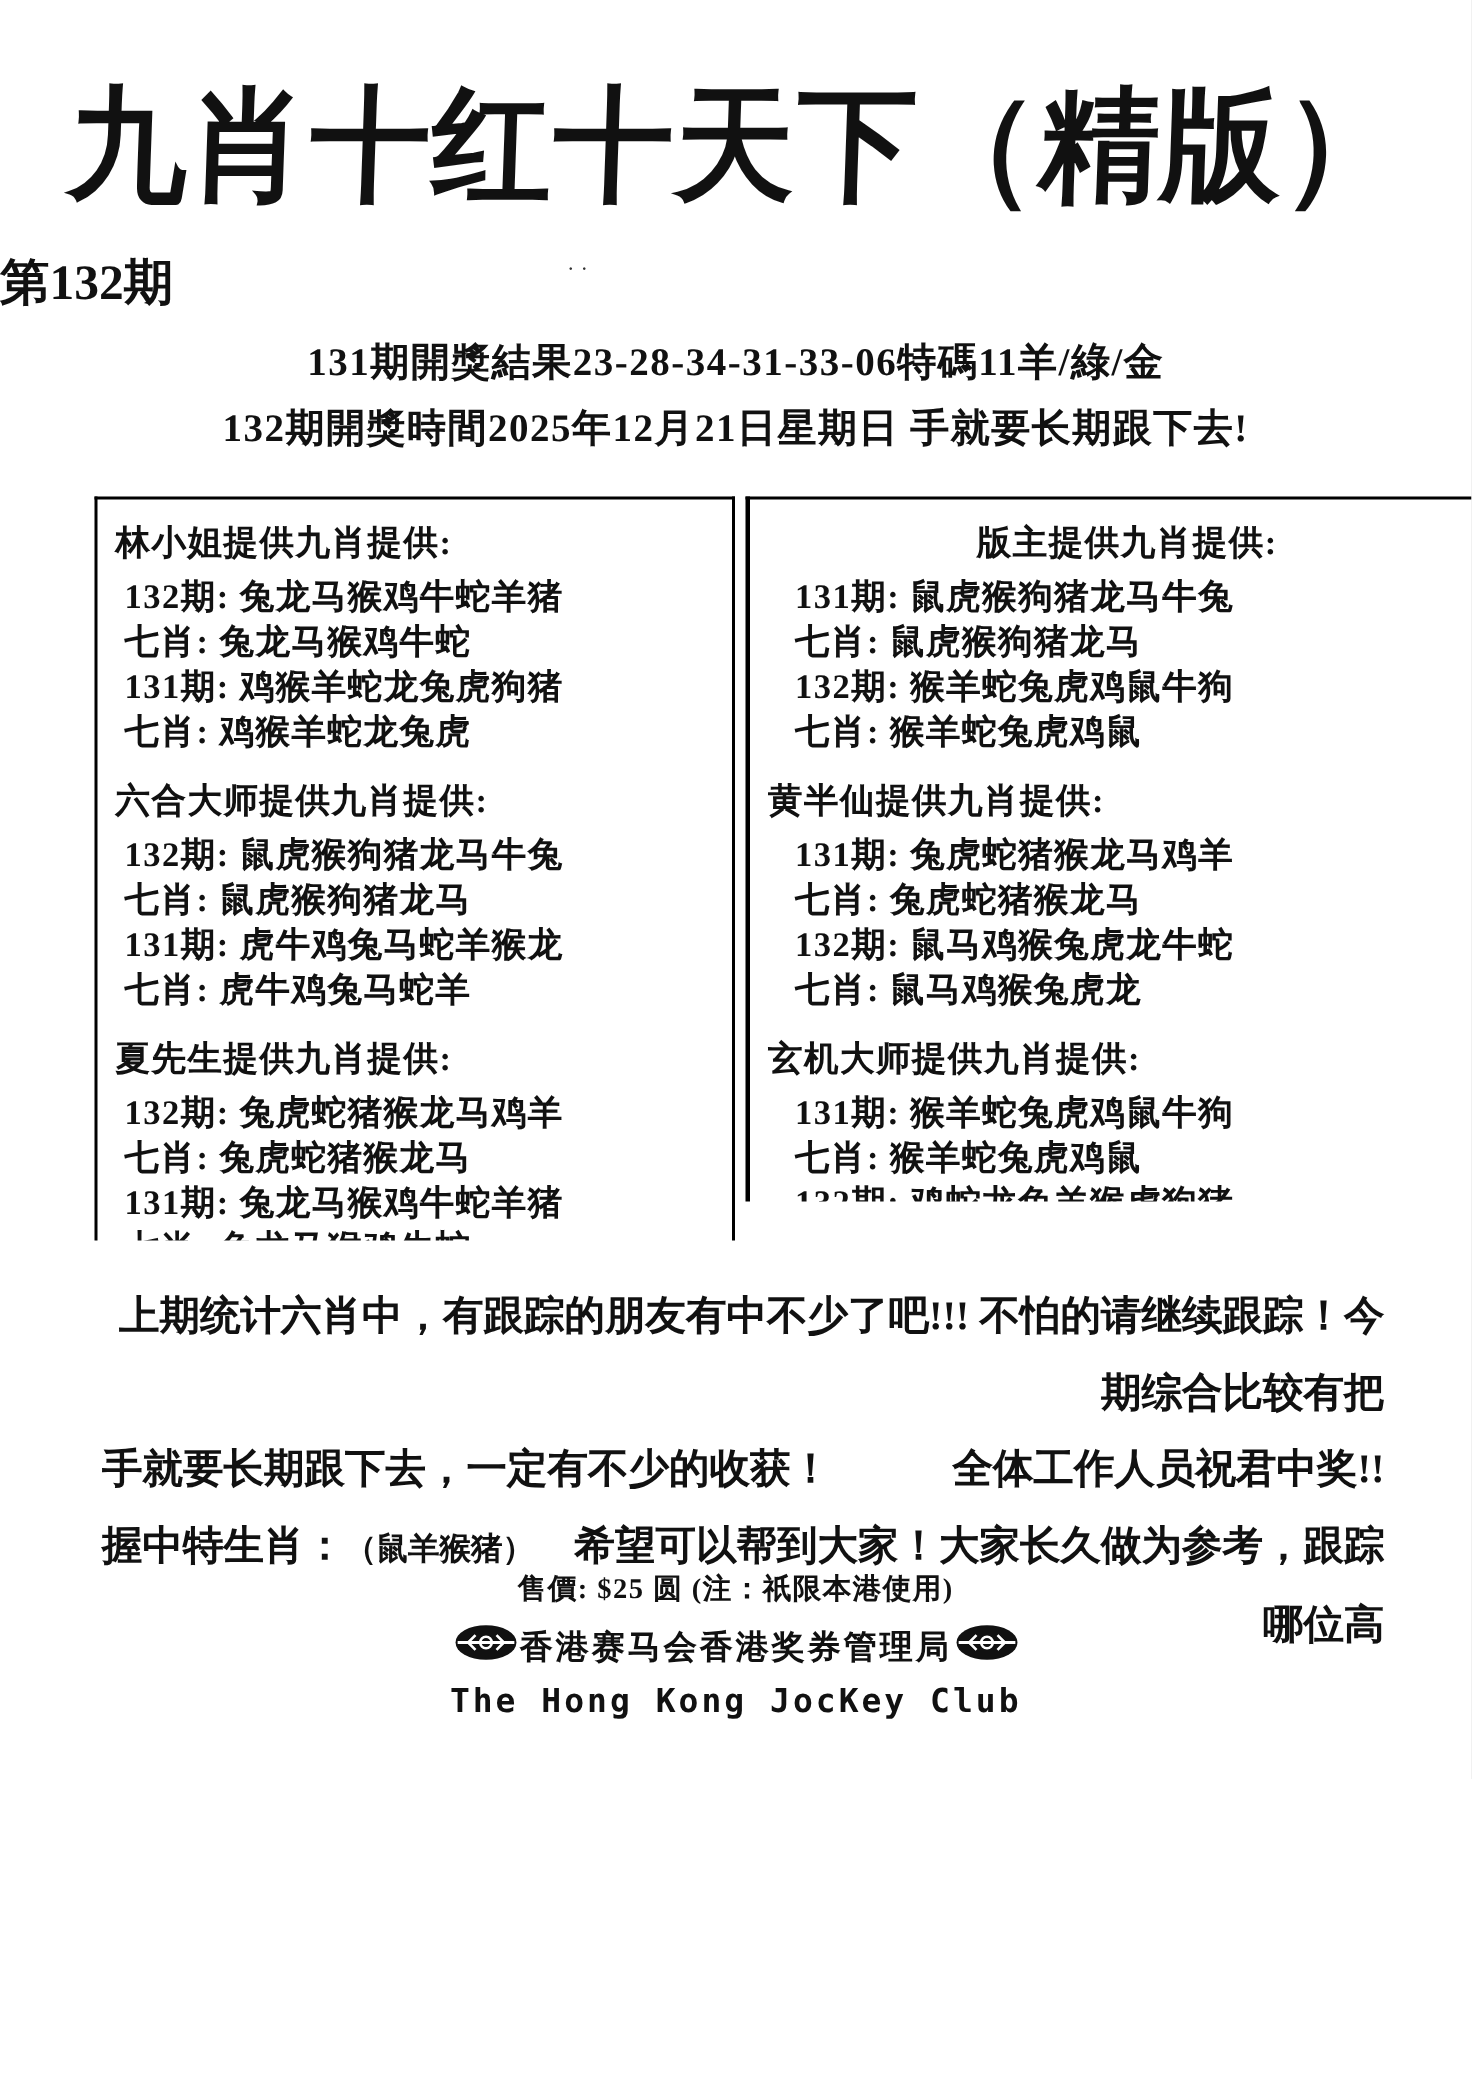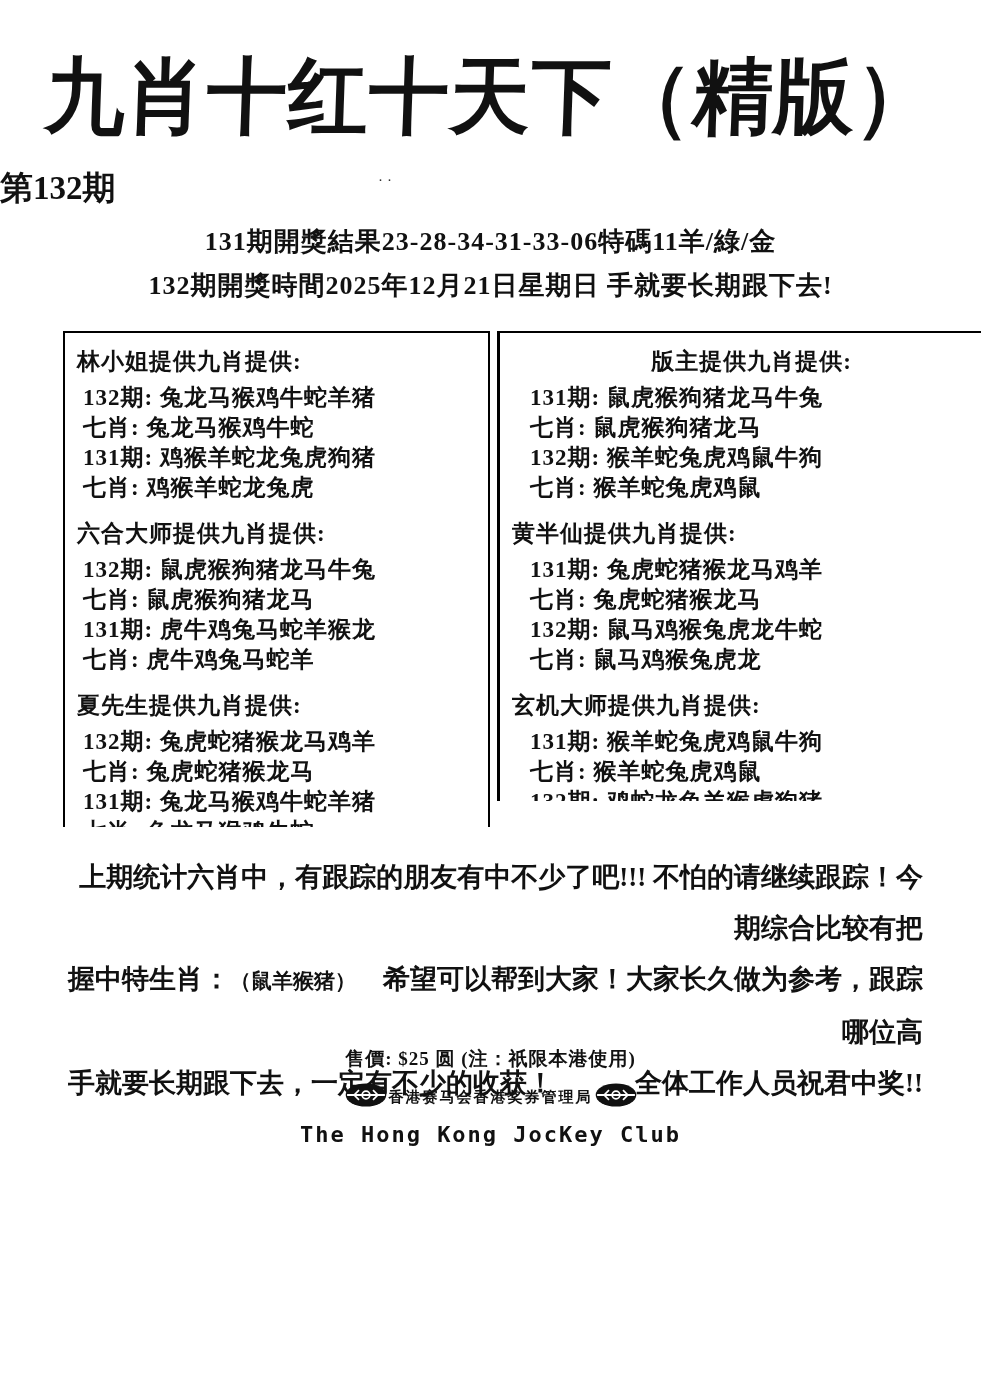--- a/index.html
+++ b/index.html
@@ -74,21 +74,21 @@
   .commentary .small{font-size:21px;font-weight:700;}
   
   .price-line{
     position:absolute;top:1046px;left:0;width:100%;
     text-align:center;font-size:19px;font-weight:700;letter-spacing:1px;
   }
   .publisher-row{
     position:absolute;top:1082px;left:0;width:100%;
     display:flex;align-items:center;justify-content:center;gap:2px;
   }
-  .publisher-cn{font-size:15px;font-weight:700;letter-spacing:2px;}
+  .publisher-cn{font-size:22px;font-weight:700;letter-spacing:2px;}
   .logo{display:inline-block;}
   .publisher-en{
     position:absolute;top:1122px;left:0;width:100%;
     text-align:center;
     font-family:"DejaVu Sans Mono","Liberation Mono",monospace;
     font-size:22px;font-weight:700;letter-spacing:2px;
   }
 </style>
 </head>
 <body>
@@ -144,22 +144,22 @@
       <div class="sec-heading">玄机大师提供九肖提供:</div>
       <div class="sec-line">131期: 猴羊蛇兔虎鸡鼠牛狗</div>
       <div class="sec-line">七肖: 猴羊蛇兔虎鸡鼠</div>
       <div class="sec-line">132期: 鸡蛇龙兔羊猴虎狗猪</div>
 
     </div>
   </div>
 
   <div class="commentary">
     <div class="pline">上期统计六肖中，有跟踪的朋友有中不少了吧!!! 不怕的请继续跟踪！今期综合比较有把</div>
+    <div class="pline">手就要长期跟下去，一定有不少的收获！　　　全体工作人员祝君中奖!!</div>
     <div class="pline"><span>握中特生肖：</span><span class="small">（鼠羊猴猪）</span><span>　希望可以帮到大家！大家长久做为参考，跟踪哪位高</span></div>
-    <div class="pline">手就要长期跟下去，一定有不少的收获！　　　全体工作人员祝君中奖!!</div>
   </div>
 
   <div class="price-line">售價: $25 圆 (注：祇限本港使用)</div>
 
   <div class="publisher-row">
     <span class="logo">
       <svg width="42" height="26" viewBox="0 0 60 36">
         <ellipse cx="30" cy="18" rx="29" ry="16.5" fill="#111"></ellipse>
         <path d="M3 18 H57" stroke="#fff" stroke-width="3"></path>
         <path d="M13 18 l7-7 M13 18 l7 7 M47 18 l-7-7 M47 18 l-7 7" stroke="#fff" stroke-width="2.5" fill="none"></path>

